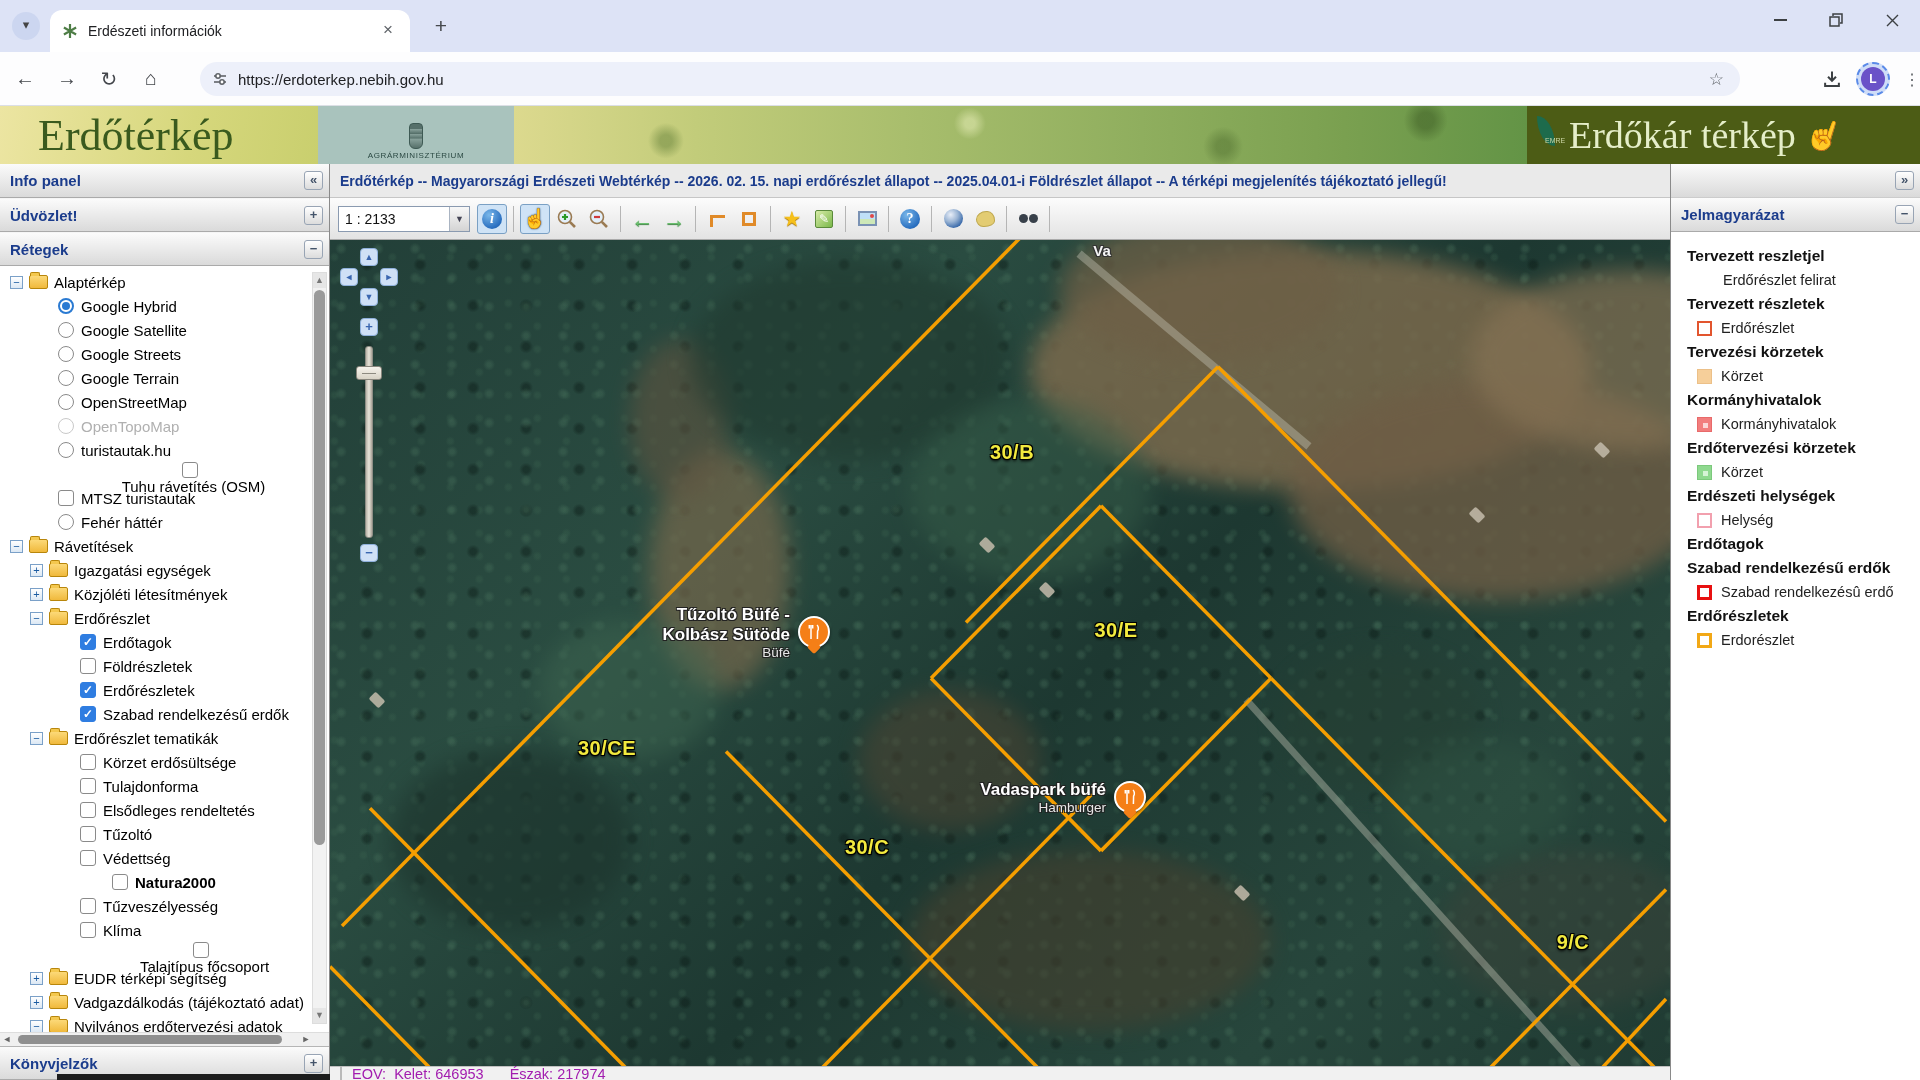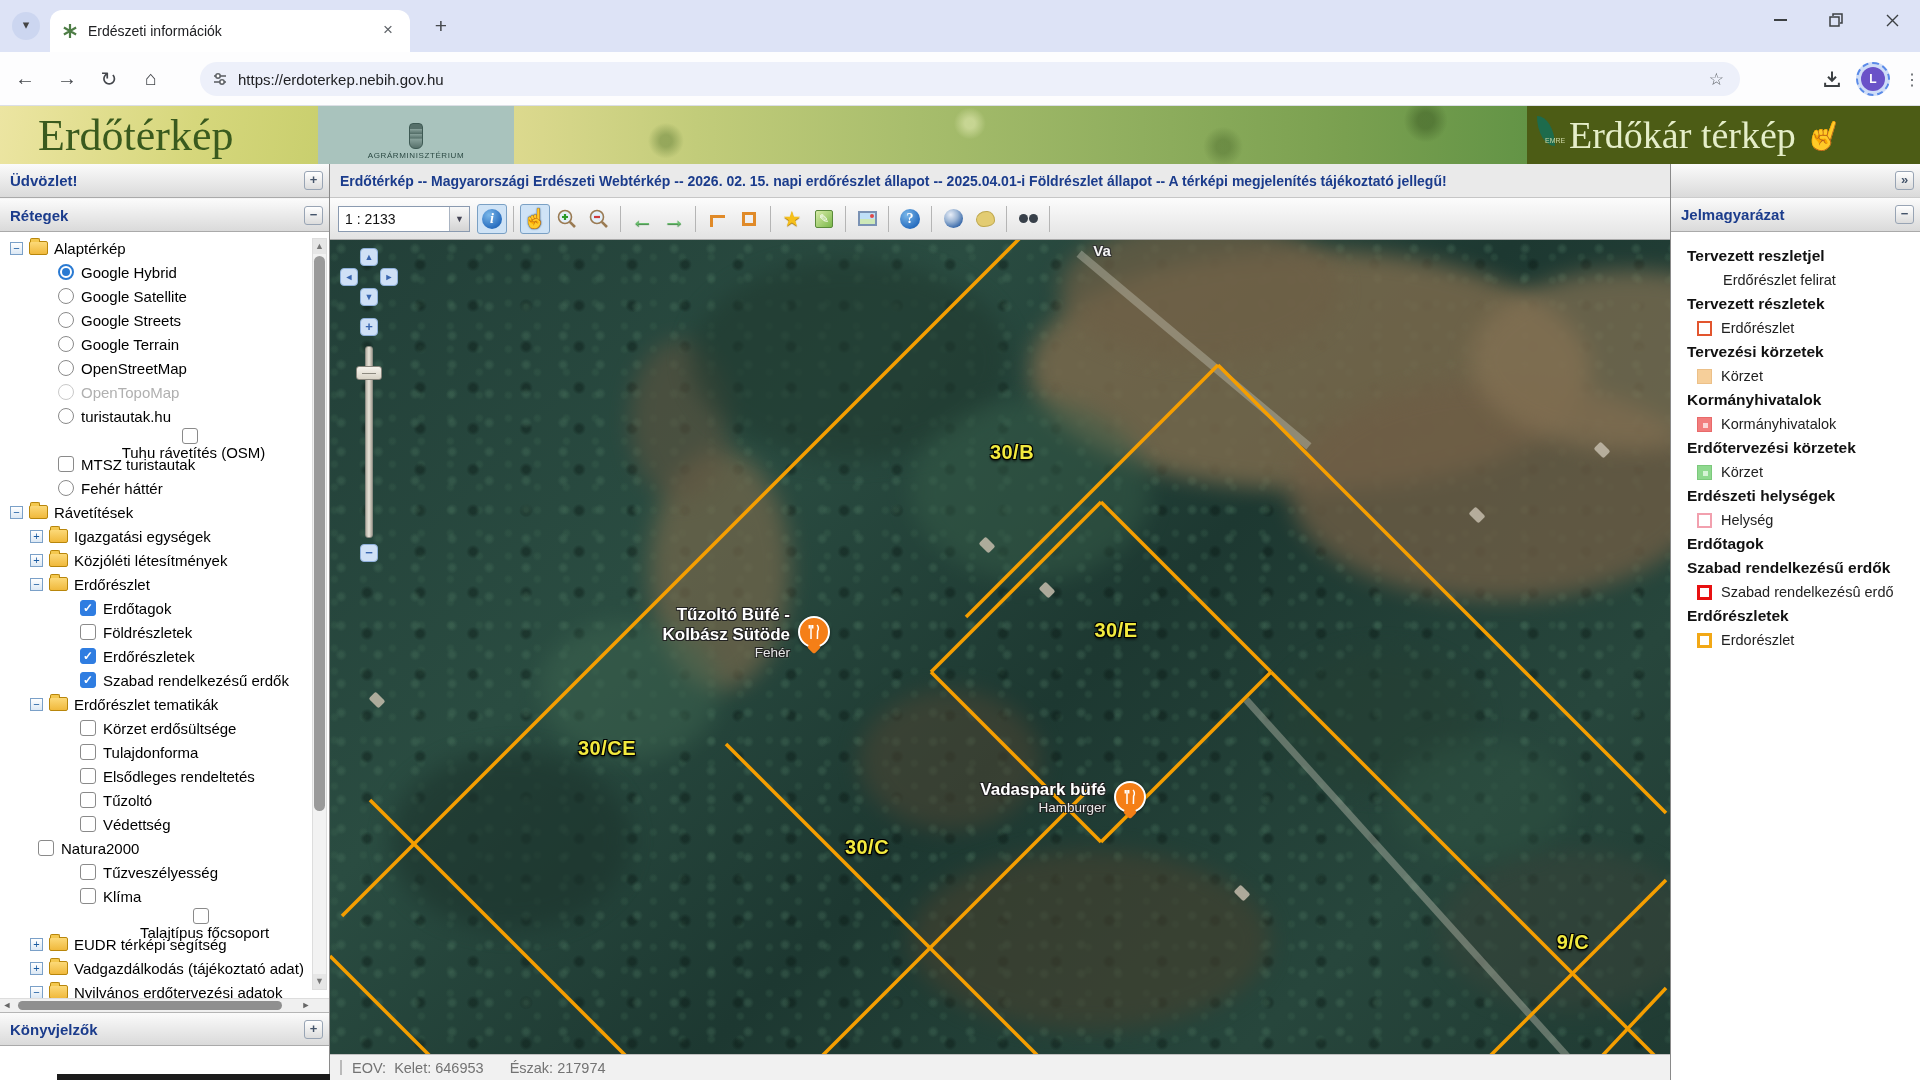--- a/index.html
+++ b/index.html
@@ -124,21 +124,21 @@
 .poi-line { font-size:17px; font-weight:bold; color:#fff; text-shadow:-1px -1px 0 #222,1px -1px 0 #222,-1px 1px 0 #222,1px 1px 0 #222; line-height:20px; }
 .poi-sub { font-size:13.5px; color:#e8e8e8; text-shadow:-1px -1px 0 #222,1px -1px 0 #222,-1px 1px 0 #222,1px 1px 0 #222; }
 
 .navctl { position:absolute; left:8px; top:6px; width:62px; }
 .navbtn { position:absolute; width:18px; height:18px; background:#cfe0f6; border:1px solid #8fb0dc; border-radius:4px; color:#3a66b0; font-size:9px; text-align:center; line-height:17px; cursor:pointer; }
 .navbtn.plusminus { font-size:13px; font-weight:bold; line-height:16px; }
 .slider-track { position:absolute; left:27px; top:100px; width:8px; height:192px; background:linear-gradient(90deg,#b9b4a8,#e8e4da,#aaa success69a); background:linear-gradient(90deg,#b9b4a8,#e8e4da,#a9a397); border:1px solid #8d8d85; border-radius:3px; }
 .slider-handle { position:absolute; left:18px; top:120px; width:26px; height:14px; background:linear-gradient(#f6f3ec,#d8d3c6); border:1px solid #88857c; border-radius:3px; cursor:pointer; }
 .slider-handle::after { content:''; position:absolute; left:5px; right:5px; top:6px; height:1px; background:#8d8a80; }
 
-.statusbar { height:26px; background:#f1f1f1; border-top:1px solid #c0c0c0; display:flex; align-items:center; padding-left:10px; font-size:14.5px; color:#737373; }
+.statusbar { height:14px; background:#f1f1f1; border-top:1px solid #c0c0c0; display:flex; align-items:center; padding-left:10px; font-size:14.5px; color:#a21caf; }
 .stick { width:2px; height:15px; background:#b9b9b9; margin-right:10px; }
 .statusbar span { margin-right:26px; }
 
 
 .rightpanel { width:250px; border-left:1px solid #8a8a8a; background:#fff; display:flex; flex-direction:column; }
 .rp-top { height:34px; background:linear-gradient(#fbfbfb,#dadada); border-bottom:1px solid #ccc; display:flex; align-items:center; justify-content:flex-end; padding-right:6px; }
 .legend-body { padding:12px 0 0 16px; }
 .lg-title { font-size:15.5px; font-weight:bold; color:#111; height:24px; line-height:24px; }
 .lg-item { height:24px; display:flex; align-items:center; font-size:14.5px; color:#222; padding-left:10px; }
 .lg-item.nosw { padding-left:36px; }
@@ -218,20 +218,24 @@
       </div>
     <span class="ban-right-title">Erdőkár térkép</span>
     <span class="ban-hand">☝</span>
   </div>
 </div>
 
 <div class="main">
 
   <div class="sidebar">
     <div class="phead">
+      <span class="phead-title">Info panel</span>
+      <span class="sqbtn">«</span>
+    </div>
+    <div class="phead">
       <span class="phead-title">Üdvözlet!</span>
       <span class="sqbtn">+</span>
     </div>
     <div class="phead">
       <span class="phead-title">Rétegek</span>
       <span class="sqbtn">−</span>
     </div>
     <div class="tree">
 
     <div class="tree-row" style="padding-left: 10px;">
@@ -335,21 +339,21 @@
           <span class="lbl">Elsődleges rendeltetés</span>
         </div>
         <div class="tree-row" style="padding-left: 80px;">
           <span class="cb"></span>
           <span class="lbl">Tűzoltó</span>
         </div>
         <div class="tree-row" style="padding-left: 80px;">
           <span class="cb"></span>
           <span class="lbl">Védettség</span>
         </div>
-        <div class="tree-row" style="padding-left: 38px;">
+        <div class="tree-row" style="padding-left: 112px; font-weight: bold;">
           <span class="cb"></span>
           <span class="lbl">Natura2000</span>
         </div>
         <div class="tree-row" style="padding-left: 80px;">
           <span class="cb"></span>
           <span class="lbl">Tűzveszélyesség</span>
         </div>
         <div class="tree-row" style="padding-left: 80px;">
           <span class="cb"></span>
           <span class="lbl">Klíma</span>
@@ -521,21 +525,21 @@
         <div class="poi">
           <div class="poi-pin" style="left: 484px; top: 392px;">
             <svg width="16" height="16" viewBox="0 0 16 16">
               <path d="M5 1v5M3.3 1v3.4M6.7 1v3.4M5 6v9" stroke="#fff" stroke-width="1.5" fill="none"></path>
               <path d="M11 1c1.6 1.2 1.8 4.6.6 6L11.4 15" stroke="#fff" stroke-width="1.5" fill="none"></path>
             </svg>
           </div>
           <div class="poi-text" style="left: 484px; top: 392px;">
             <div class="poi-line">Tűzoltó Büfé -</div>
             <div class="poi-line">Kolbász Sütöde</div>
-            <div class="poi-sub">Fehér</div>
+            <div class="poi-sub">Büfé</div>
           </div>
         </div>
         <div class="poi">
           <div class="poi-pin" style="left: 800px; top: 557px;">
             <svg width="16" height="16" viewBox="0 0 16 16">
               <path d="M5 1v5M3.3 1v3.4M6.7 1v3.4M5 6v9" stroke="#fff" stroke-width="1.5" fill="none"></path>
               <path d="M11 1c1.6 1.2 1.8 4.6.6 6L11.4 15" stroke="#fff" stroke-width="1.5" fill="none"></path>
             </svg>
           </div>
           <div class="poi-text" style="left: 800px; top: 557px;">

